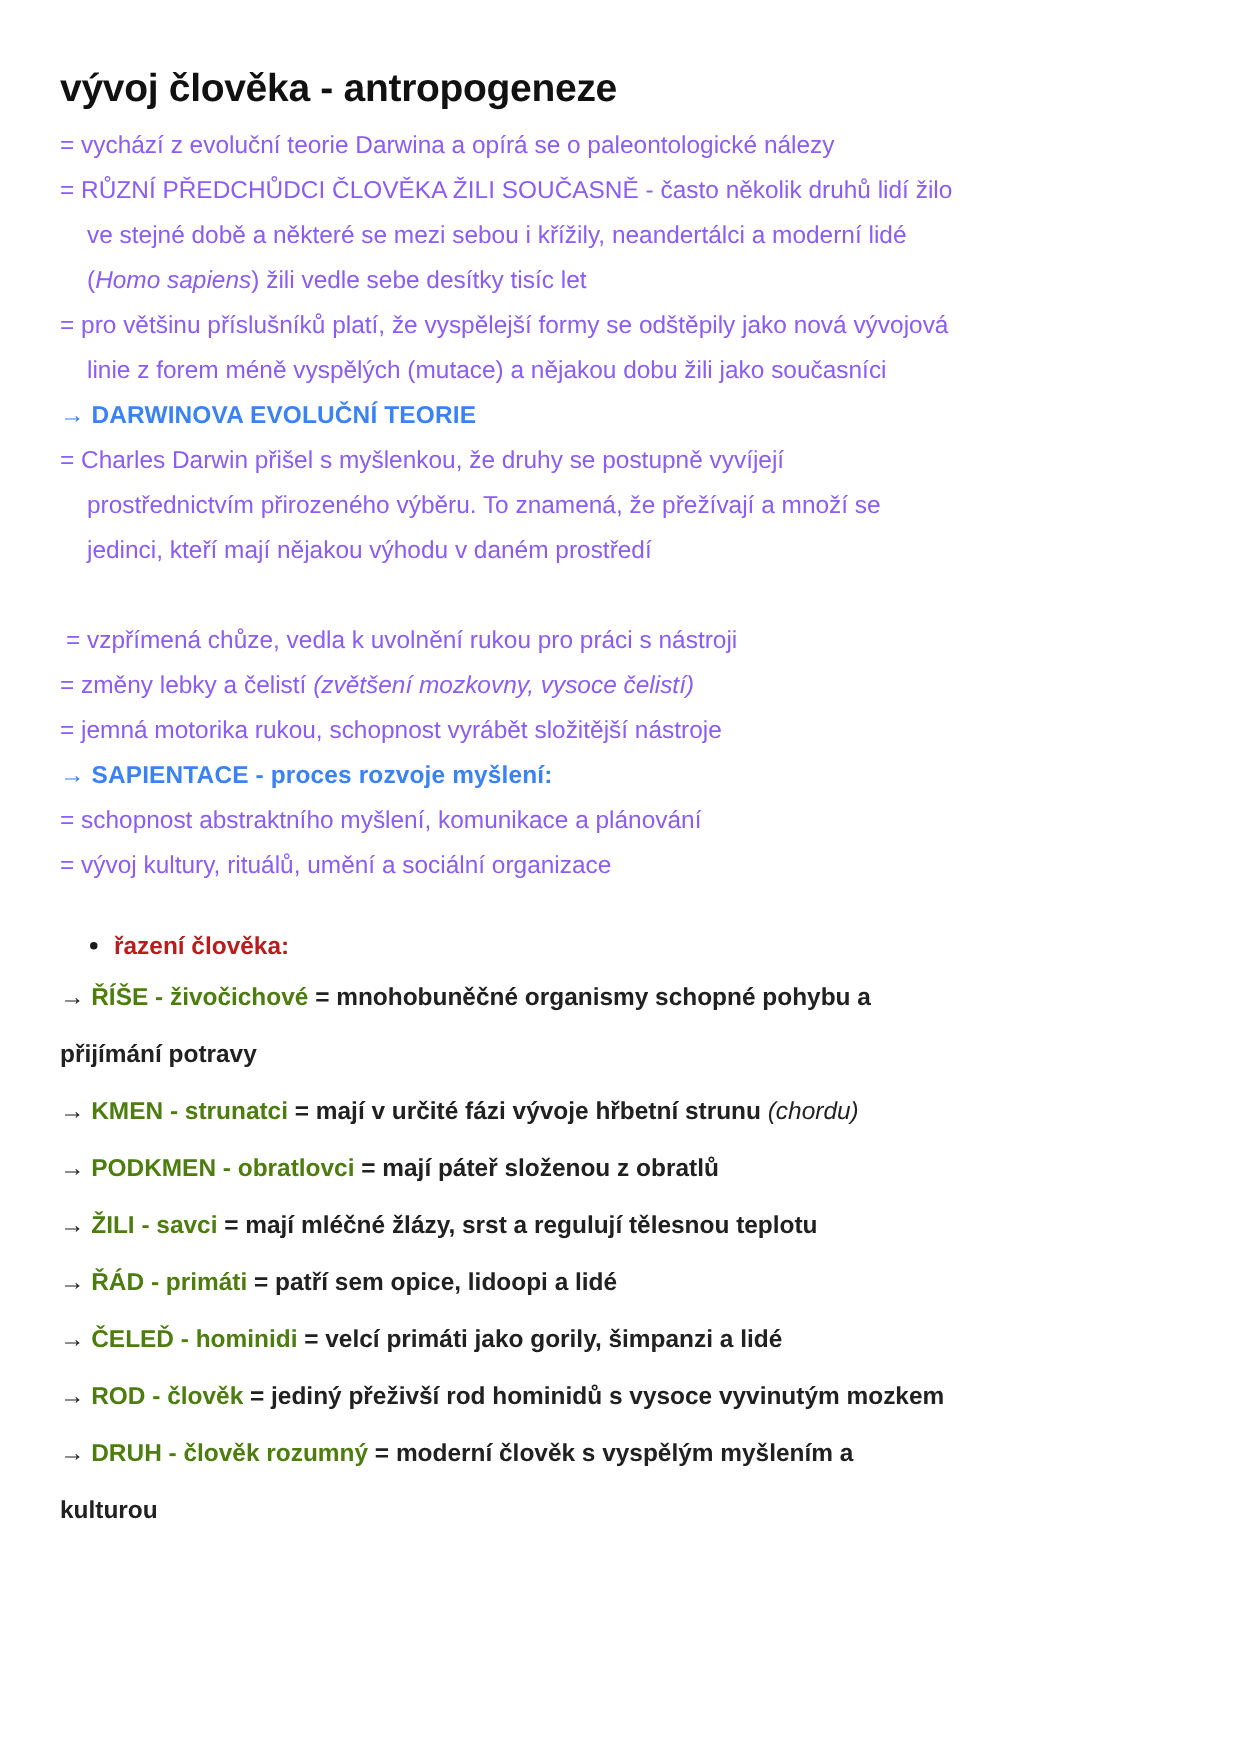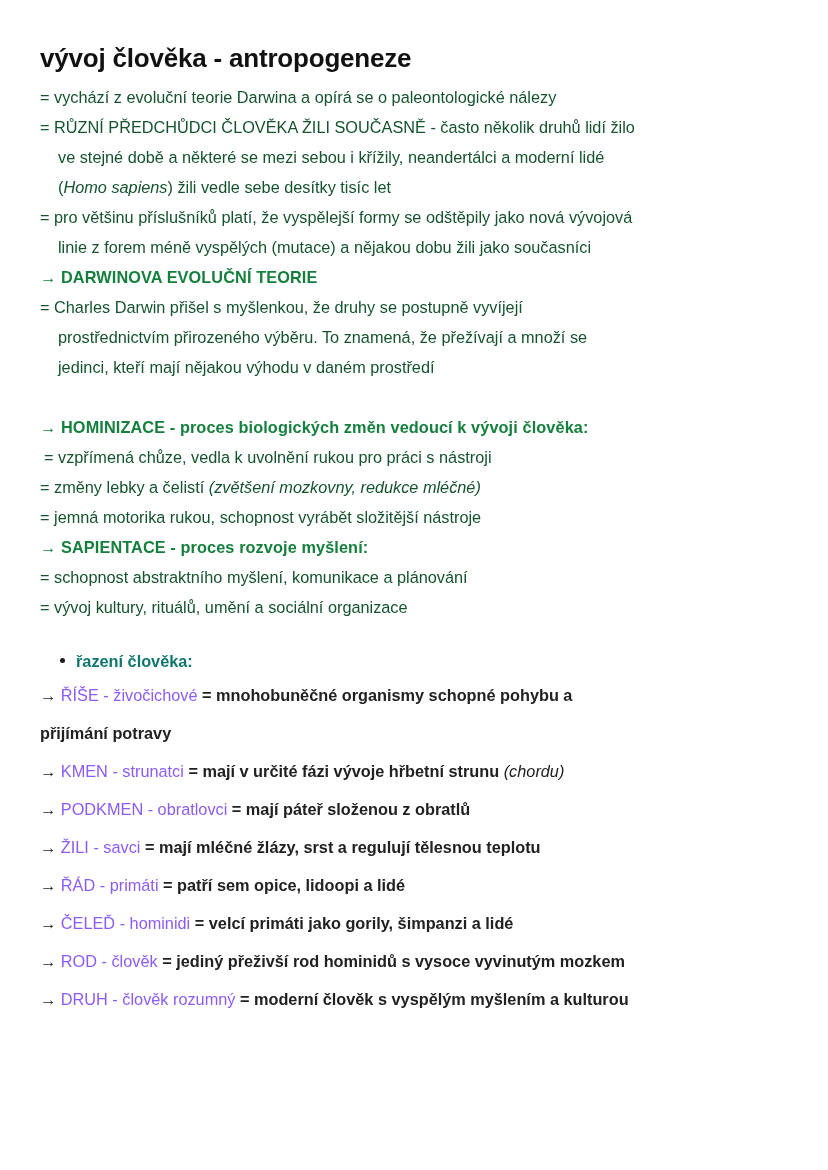--- a/index.html
+++ b/index.html
@@ -33,32 +33,32 @@
     color: #111111;
   }
   .block {
     margin: 0;
     padding: 0;
   }
   
   .line {
     font-size: 16.3px;
     line-height: 30px;
-    color: #14532d;
+    color: #8b5cf6;
     margin: 0;
     padding-left: 18px;
     text-indent: -18px;
     max-width: 752px;
   }
   
   .arrow-head {
     font-size: 16.3px;
     line-height: 30px;
     font-weight: 700;
-    color: #15803d;
+    color: #3b82f6;
     margin: 0;
     letter-spacing: 0.1px;
   }
   .arrow-head .arrow,
   .tax .arrow {
     font-weight: 700;
   }
   .lead-space {
     padding-left: 22px;
     text-indent: -18px;
@@ -66,21 +66,21 @@
   .spacer-lg {
     height: 30px;
   }
   .spacer-md {
     height: 24px;
   }
   .bullet-line {
     font-size: 16.3px;
     line-height: 30px;
     font-weight: 700;
-    color: #0f766e;
+    color: #b91c1c;
     margin: 0;
     padding-left: 36px;
     position: relative;
   }
   .bullet-line .dot {
     position: absolute;
     left: 20px;
     top: 12px;
     width: 5px;
     height: 5px;
@@ -88,22 +88,22 @@
     background: #1b1b1b;
   }
   .tax {
     font-size: 16.3px;
     line-height: 38px;
     color: #212121;
     margin: 0;
     max-width: 760px;
   }
   .tax .rank {
-    font-weight: 400;
-    color: #8b5cf6;
+    font-weight: 700;
+    color: #4d7c0f;
   }
   .tax .def {
     font-weight: 700;
   }
   em, .ital {
     font-style: italic;
   }
   .sec-hominizace {
     margin-top: 0;
   }
@@ -123,23 +123,22 @@
 
   <div class="block">
     <p class="arrow-head"><span class="arrow">→</span>&nbsp;<span>DARWINOVA EVOLUČNÍ TEORIE</span></p>
     <p class="line">= Charles Darwin přišel s myšlenkou, že druhy se postupně vyvíjejí prostřednictvím přirozeného výběru. To znamená, že přežívají a množí se jedinci, kteří mají nějakou výhodu v daném prostředí</p>
   </div>
 
 
   <div class="spacer-lg"></div>
 
   <div class="block sec-hominizace">
-    <p class="arrow-head"><span class="arrow">→</span>&nbsp;<span>HOMINIZACE - proces biologických změn vedoucí k vývoji člověka:</span></p>
     <p class="line lead-space"><span>= vzpřímená chůze, vedla k uvolnění rukou pro práci s nástroji</span></p>
-    <p class="line"><span>= změny lebky a čelistí </span><em class="ital">(zvětšení mozkovny, redukce mléčné)</em></p>
+    <p class="line"><span>= změny lebky a čelistí </span><em class="ital">(zvětšení mozkovny, vysoce čelistí)</em></p>
     <p class="line"><span>= jemná motorika rukou, schopnost vyrábět složitější nástroje</span></p>
   </div>
 
   <div class="block">
     <p class="arrow-head"><span class="arrow">→</span>&nbsp;<span>SAPIENTACE - proces rozvoje myšlení:</span></p>
     <p class="line">= schopnost abstraktního myšlení, komunikace a plánování</p>
     <p class="line">= vývoj kultury, rituálů, umění a sociální organizace</p>
   </div>
 
   <div class="spacer-md"></div>

